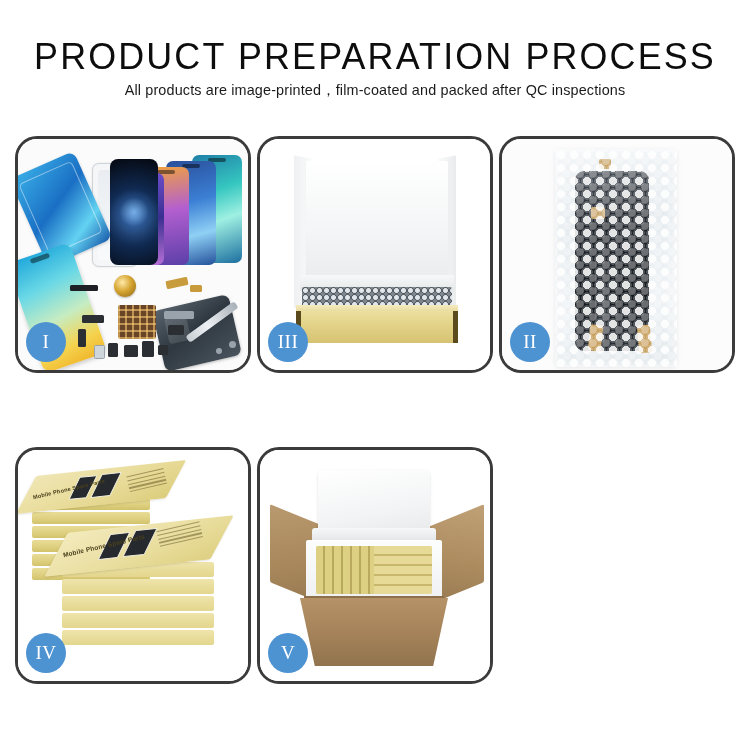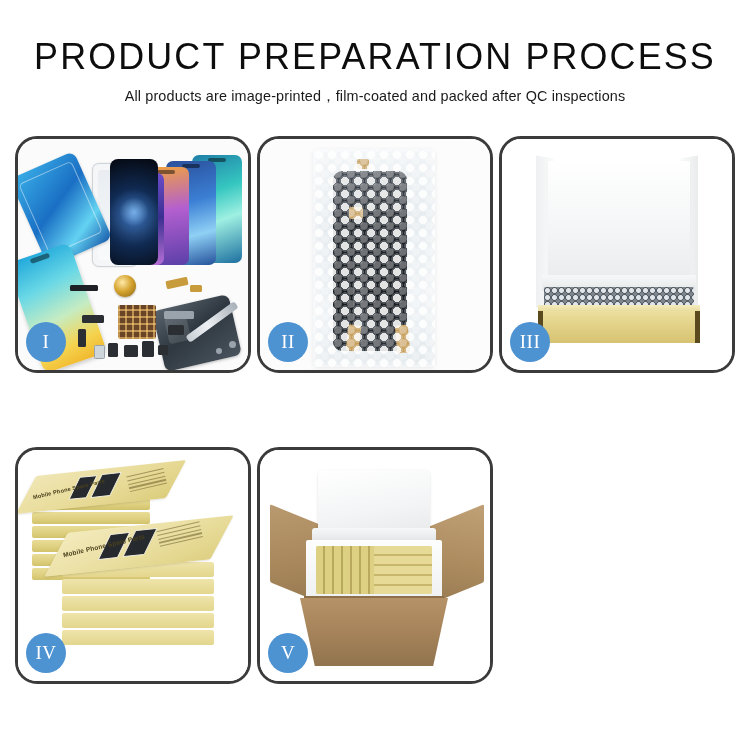--- a/index.html
+++ b/index.html
@@ -25,21 +25,21 @@
     font-family: "Liberation Sans", sans-serif;
     font-size: 37px;
     font-weight: 400;
     letter-spacing: 2.2px;
     color: #0d0d0d;
     line-height: 1.05;
     transform: scaleX(0.97);
     white-space: nowrap;
   }
   .subtitle {
-    margin-top: 10px;
+    margin-top: 4px;
     font-size: 14.4px;
     font-weight: 400;
     letter-spacing: 0.15px;
     color: #1a1a1a;
     white-space: nowrap;
   }
 
   
   .grid {
     position: absolute;
@@ -365,51 +365,51 @@
 
       <div class="p1-driver"></div>
       <div class="bit silver" style="right:12px; bottom:22px; width:7px; height:7px; border-radius:50%;"></div>
       <div class="bit silver" style="right:26px; bottom:16px; width:6px; height:6px; border-radius:50%;"></div>
     </div>
     <div class="badge">I</div>
   </div>
 
   <div class="panel">
     <div class="panel-photo">
+      <div class="p3-bg"></div>
+      <div class="p3-lidL"></div>
+      <div class="p3-lidR"></div>
+      <div class="p3-foam"></div>
+      <div class="p3-foam-edge"></div>
+      <div class="p3-wrap"></div>
+      <div class="p3-boxtop-lip"></div>
+      <div class="p3-boxfront"></div>
+    </div>
+    <div class="badge">III</div>
+  </div>
+
+  <div class="panel">
+    <div class="panel-photo">
       <div class="p2-bg"></div>
       <div class="p2-bag">
         <div class="p2-part"></div>
         <div class="p2-flex"></div>
         <div class="p2-tab1"></div>
         <div class="p2-tab4"></div>
         <div class="p2-tab2"></div>
         <div class="p2-tab3"></div>
         <div class="p2-bubbles"></div>
         <div class="p2-bubbles2"></div>
       </div>
     </div>
     <div class="badge">II</div>
   </div>
 
   <div class="panel">
     <div class="panel-photo">
-      <div class="p3-bg"></div>
-      <div class="p3-lidL"></div>
-      <div class="p3-lidR"></div>
-      <div class="p3-foam"></div>
-      <div class="p3-foam-edge"></div>
-      <div class="p3-wrap"></div>
-      <div class="p3-boxtop-lip"></div>
-      <div class="p3-boxfront"></div>
-    </div>
-    <div class="badge">III</div>
-  </div>
-
-  <div class="panel">
-    <div class="panel-photo">
       <div class="p4-bg"></div>
       <div class="p4-stack">
         <div class="p4-slab sl-side p4-b1"></div>
         <div class="p4-slab sl-side p4-b2"></div>
         <div class="p4-slab sl-side p4-b3"></div>
         <div class="p4-slab sl-side p4-b4"></div>
         <div class="p4-slab sl-side p4-b5"></div>
         <div class="p4-slab sl-side p4-b6"></div>
 
         <div class="p4-lid-back"></div>

